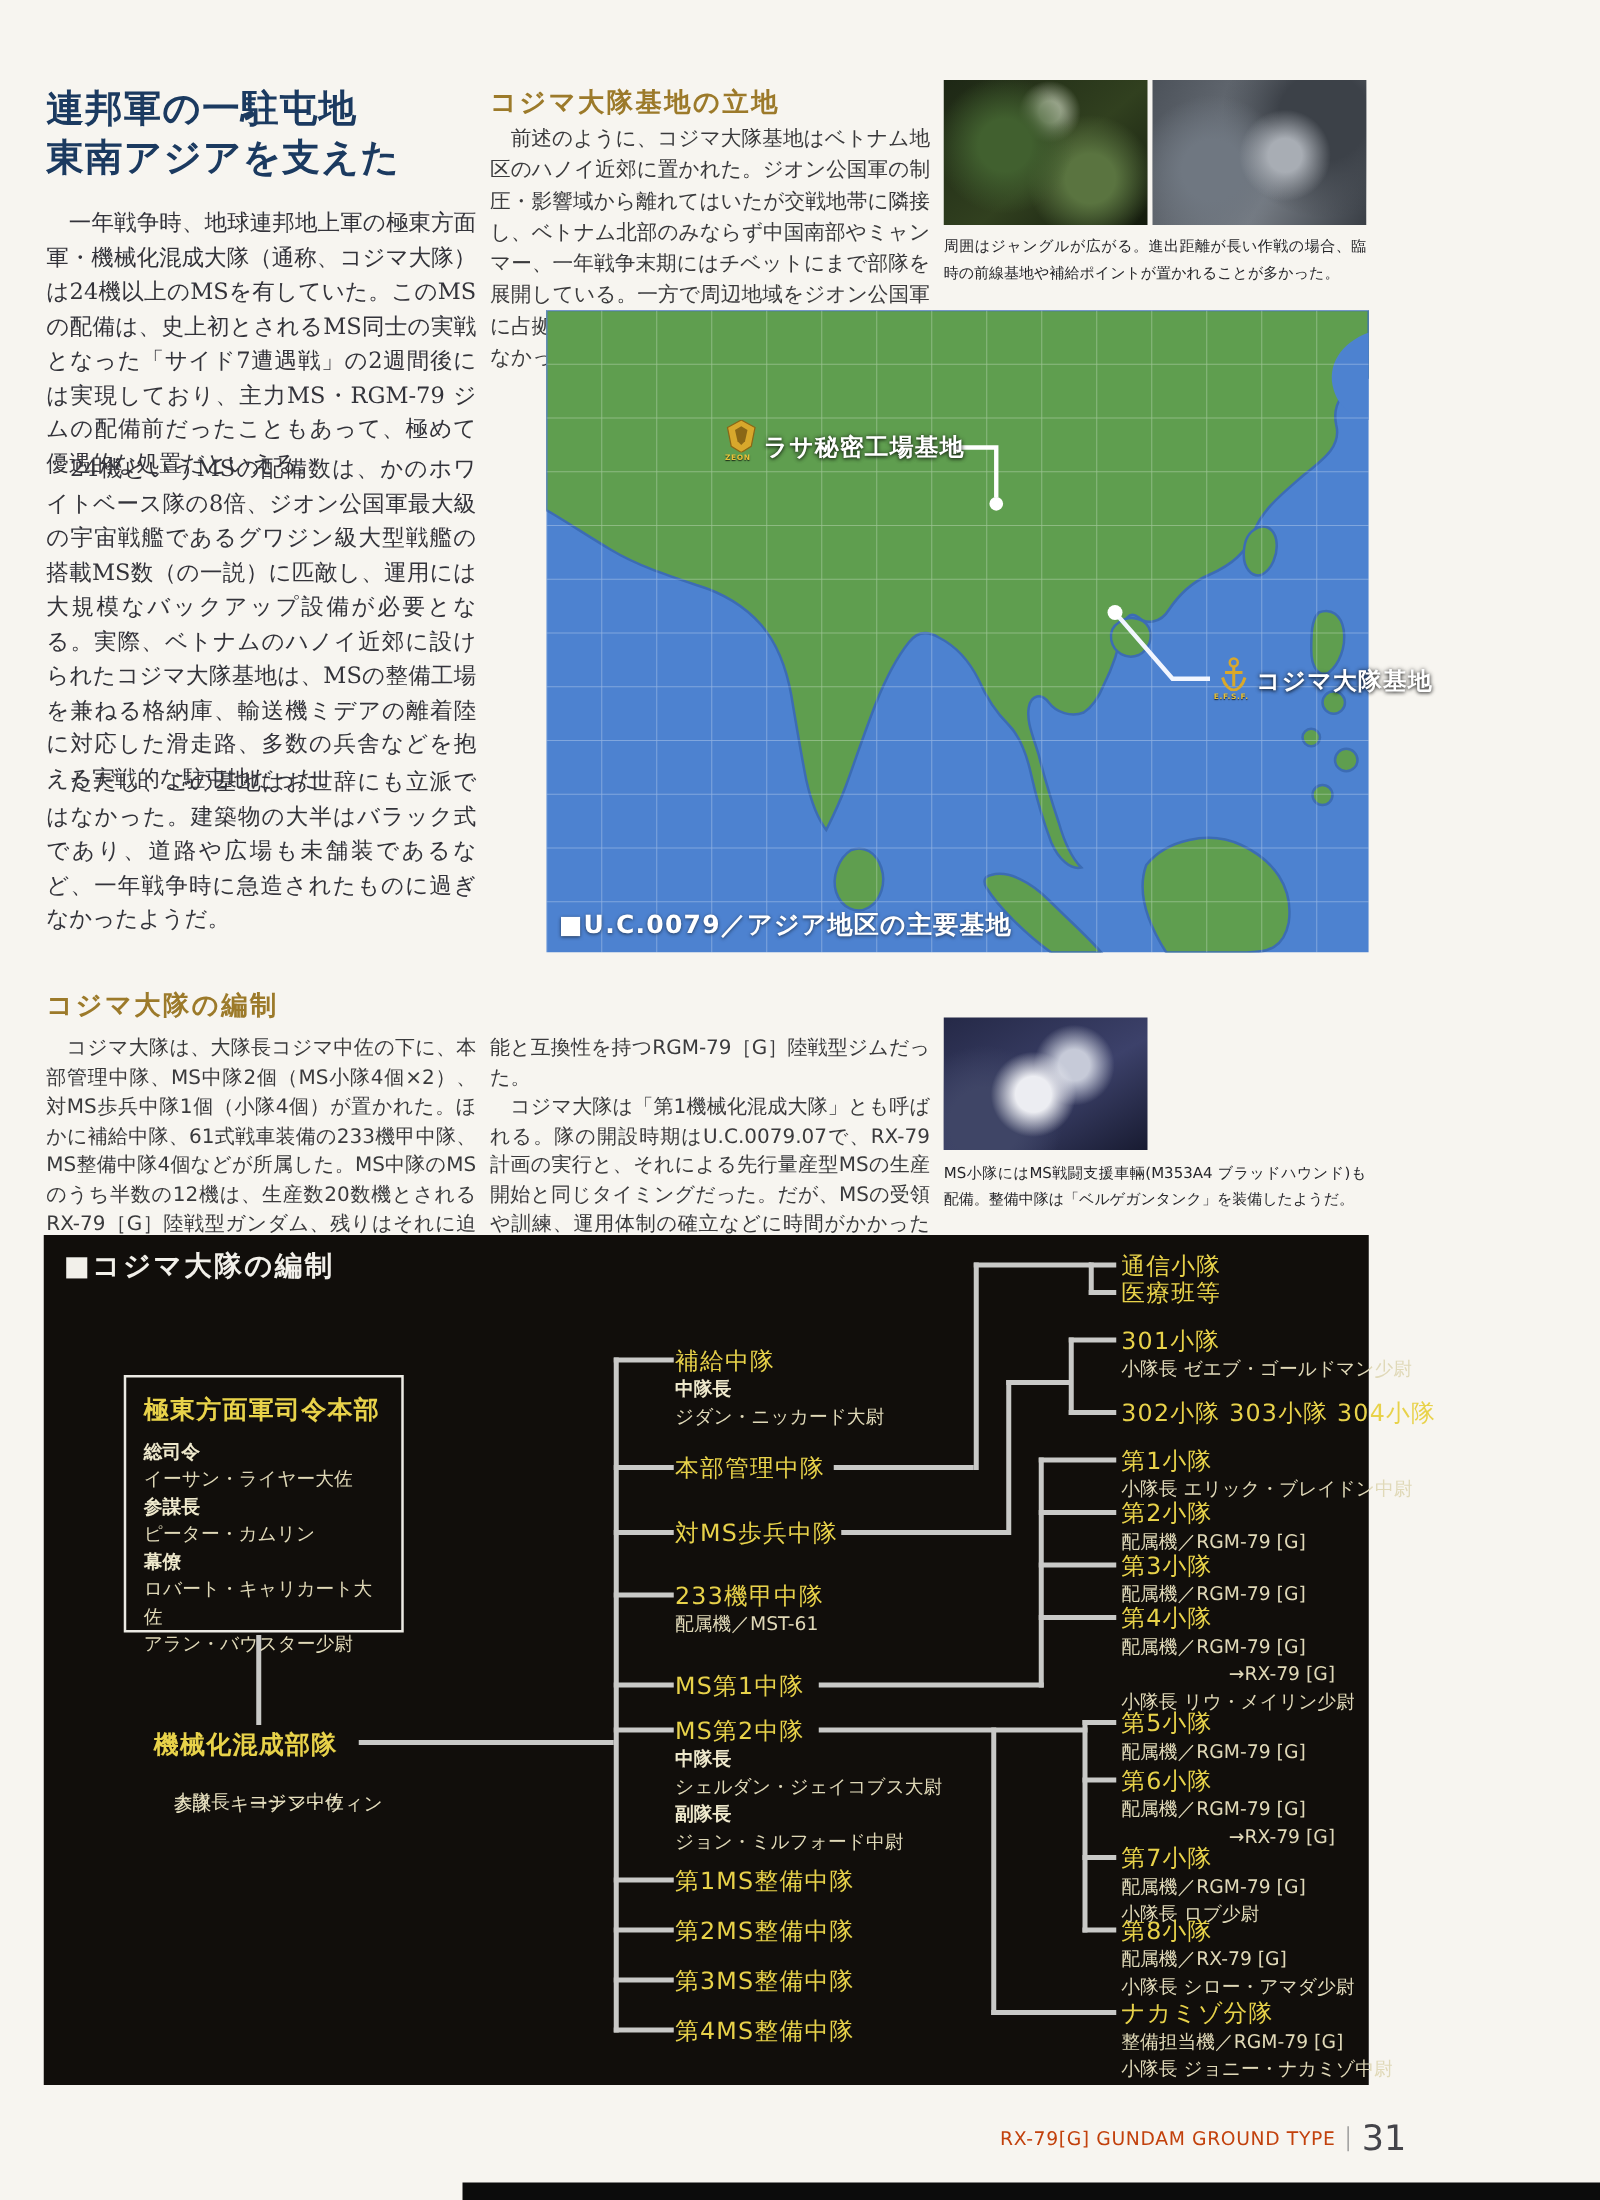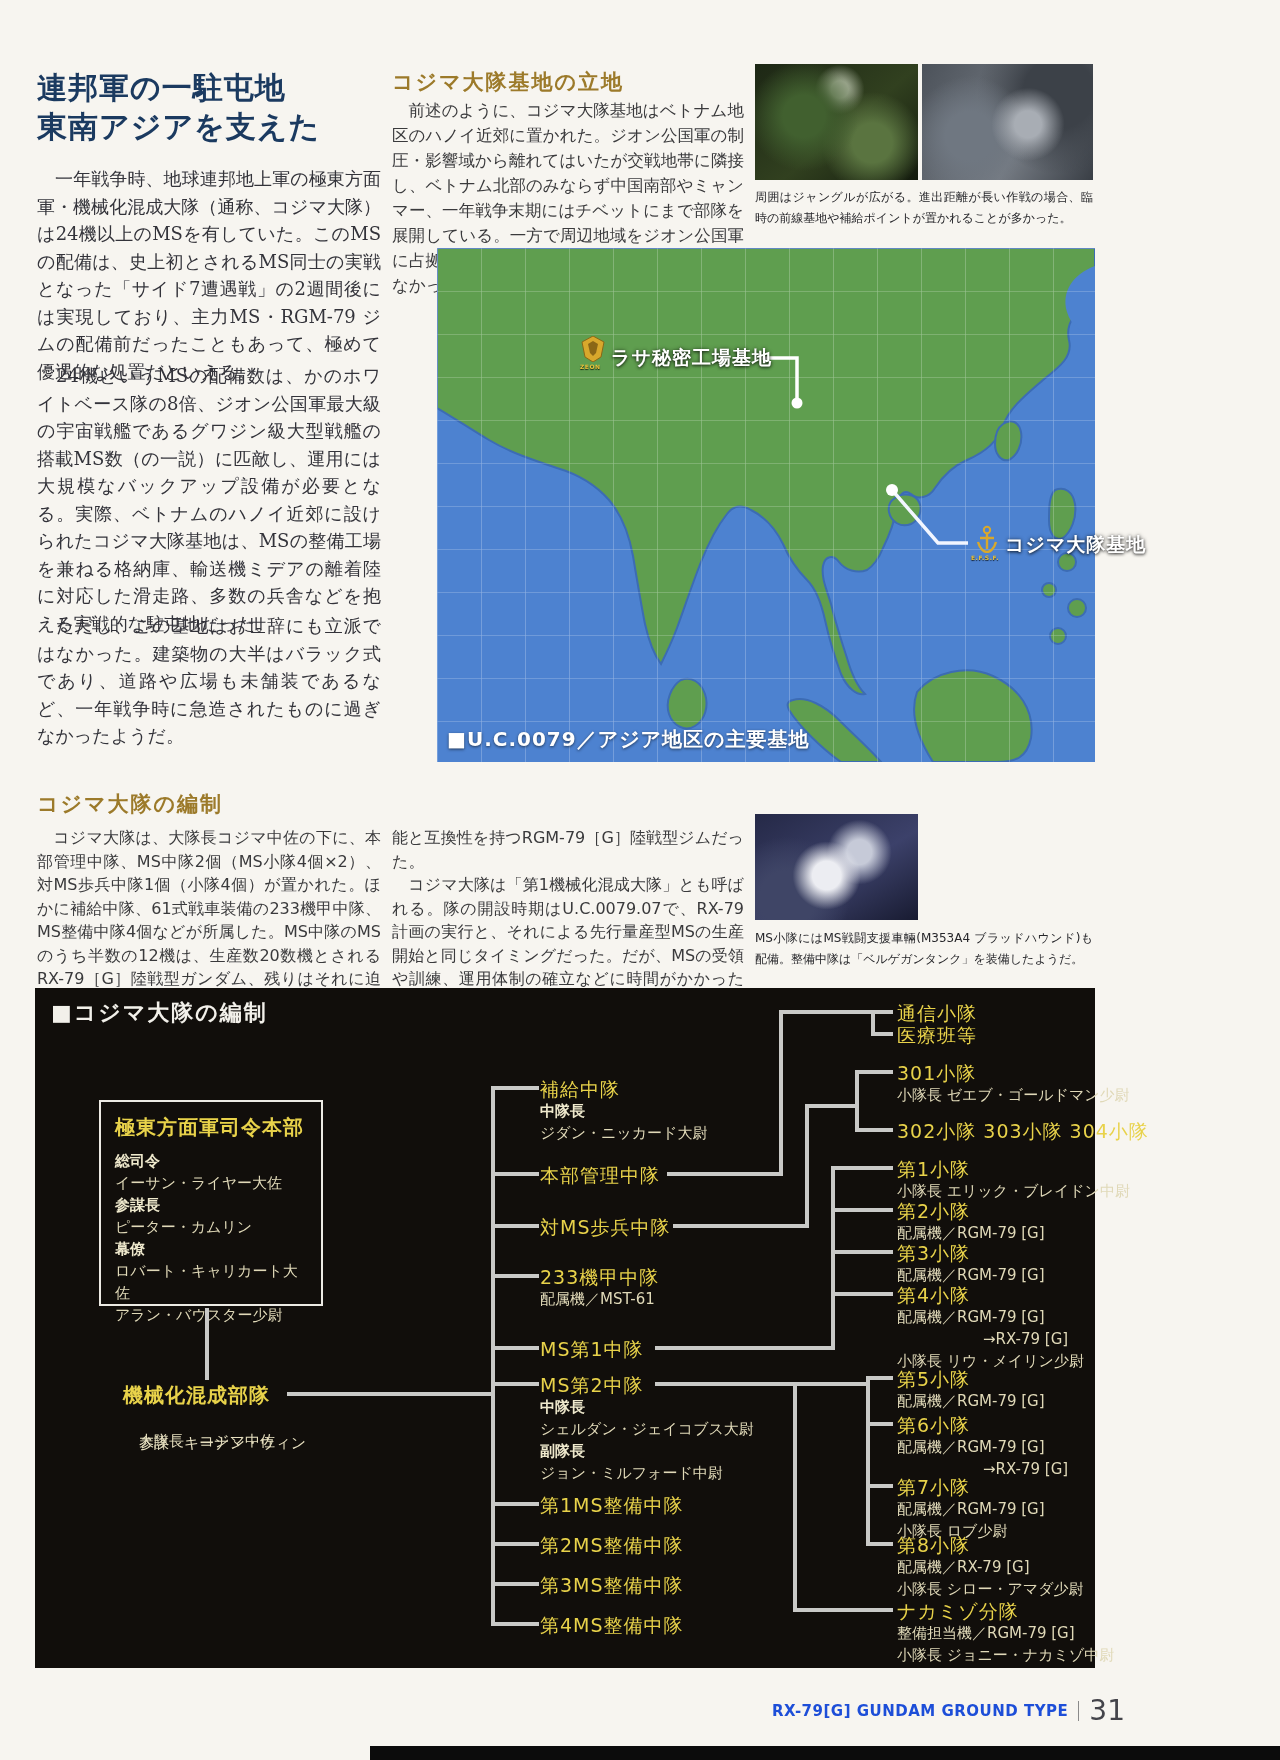--- a/index.html
+++ b/index.html
@@ -53,21 +53,21 @@
   .org-n{color:#e0d9b8;font-size:15px;line-height:22px;}
   .ind{padding-left:86px;}
   .hqbox{position:absolute;left:64px;top:112px;width:224px;height:206px;border:2px solid #eceae4;
          box-sizing:border-box;padding:12px 14px;}
   .hq-title{color:#e8d24a;font-weight:bold;font-size:20px;text-align:left;letter-spacing:1px;margin-bottom:9px;}
   .batt-title{position:absolute;left:88px;top:394px;color:#e8d24a;font-weight:bold;font-size:20px;letter-spacing:1px;}
   .batt-sub{position:absolute;left:104px;color:#e6dfbf;font-size:15px;}
   
   .footer{position:absolute;left:640px;top:1694px;width:485px;display:flex;justify-content:flex-end;
           align-items:center;gap:10px;}
-  .footer-series{color:#1d4ed8;font-weight:bold;font-size:15px;letter-spacing:.5px;}
+  .footer-series{color:#c2410c;font-weight:normal;font-size:15px;letter-spacing:.5px;}
   .footer-div{width:1px;height:20px;background:#8a8a8a;}
   .footer-page{color:#44444a;font-size:28px;}
   .bottombar{position:absolute;left:370px;top:1746px;width:910px;height:14px;background:#0c0c0c;}
 </style>
 </head>
 <body>
 
 <div>
 
   <div class="abs headline" style="left:37px;top:68px;">

